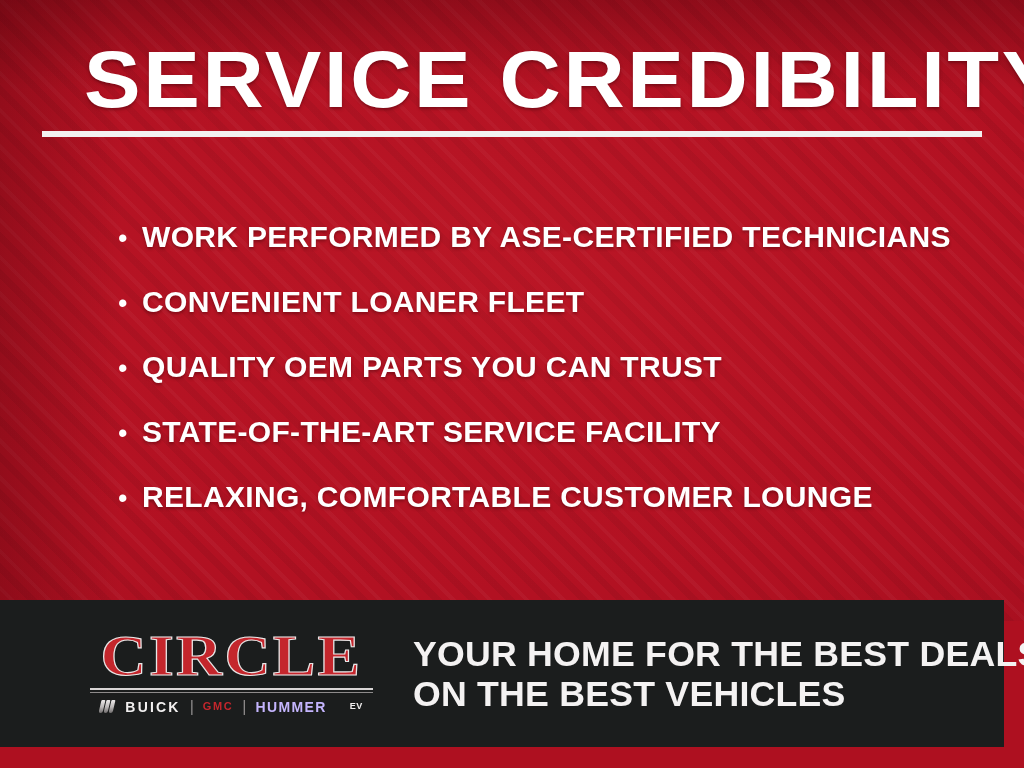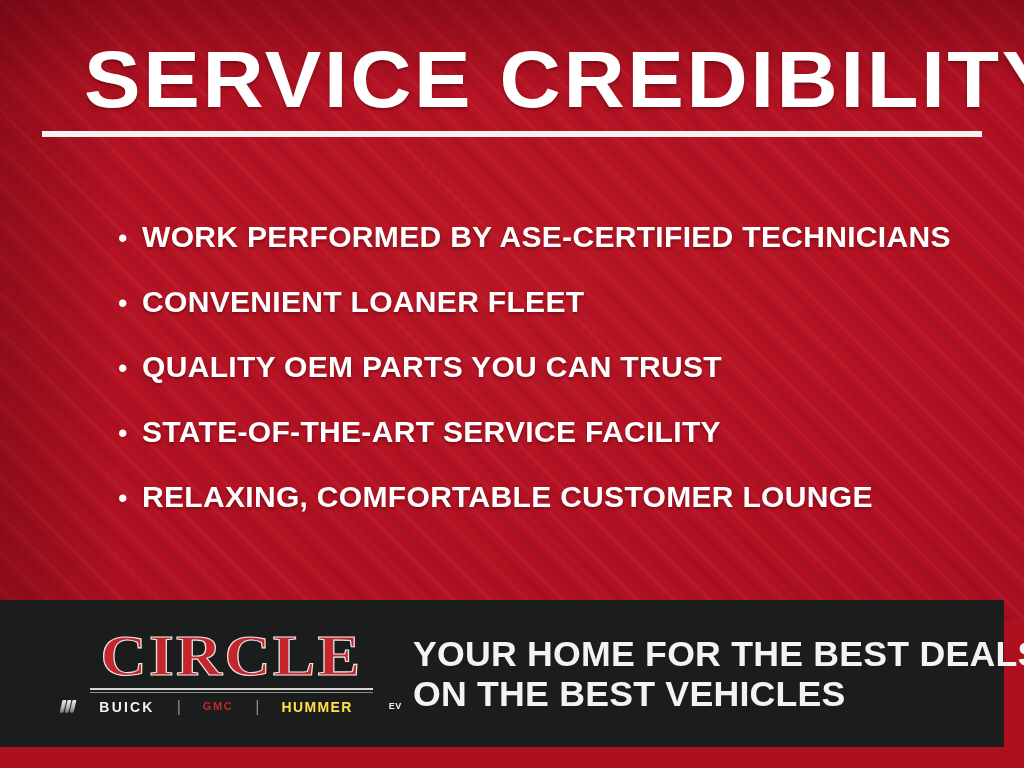--- a/index.html
+++ b/index.html
@@ -154,21 +154,21 @@
     width: 283px;
     height: 1px;
     background: #8e8b8b;
   }
   .logo-brands {
     margin-top: 6px;
     width: 283px;
     display: flex;
     align-items: center;
     justify-content: center;
-    gap: 22px;
+    gap: 9px;
   }
   .tri-shield {
     display: flex;
     align-items: flex-end;
     gap: 1px;
     margin-right: 2px;
   }
   .tri-shield i {
     display: block;
     width: 4px;
@@ -191,21 +191,21 @@
     font-weight: 400;
   }
   .brand-gmc {
     color: #c4262c;
     font-size: 11px;
     line-height: 15px;
     font-weight: 700;
     letter-spacing: 1.6px;
   }
   .brand-hummer {
-    color: #fde047;
+    color: #c4b5fd;
     font-size: 14px;
     line-height: 14px;
     font-weight: 700;
     letter-spacing: 1.4px;
   }
   .brand-ev {
     color: #f2f0f0;
     font-size: 9px;
     line-height: 9px;
     font-weight: 700;

